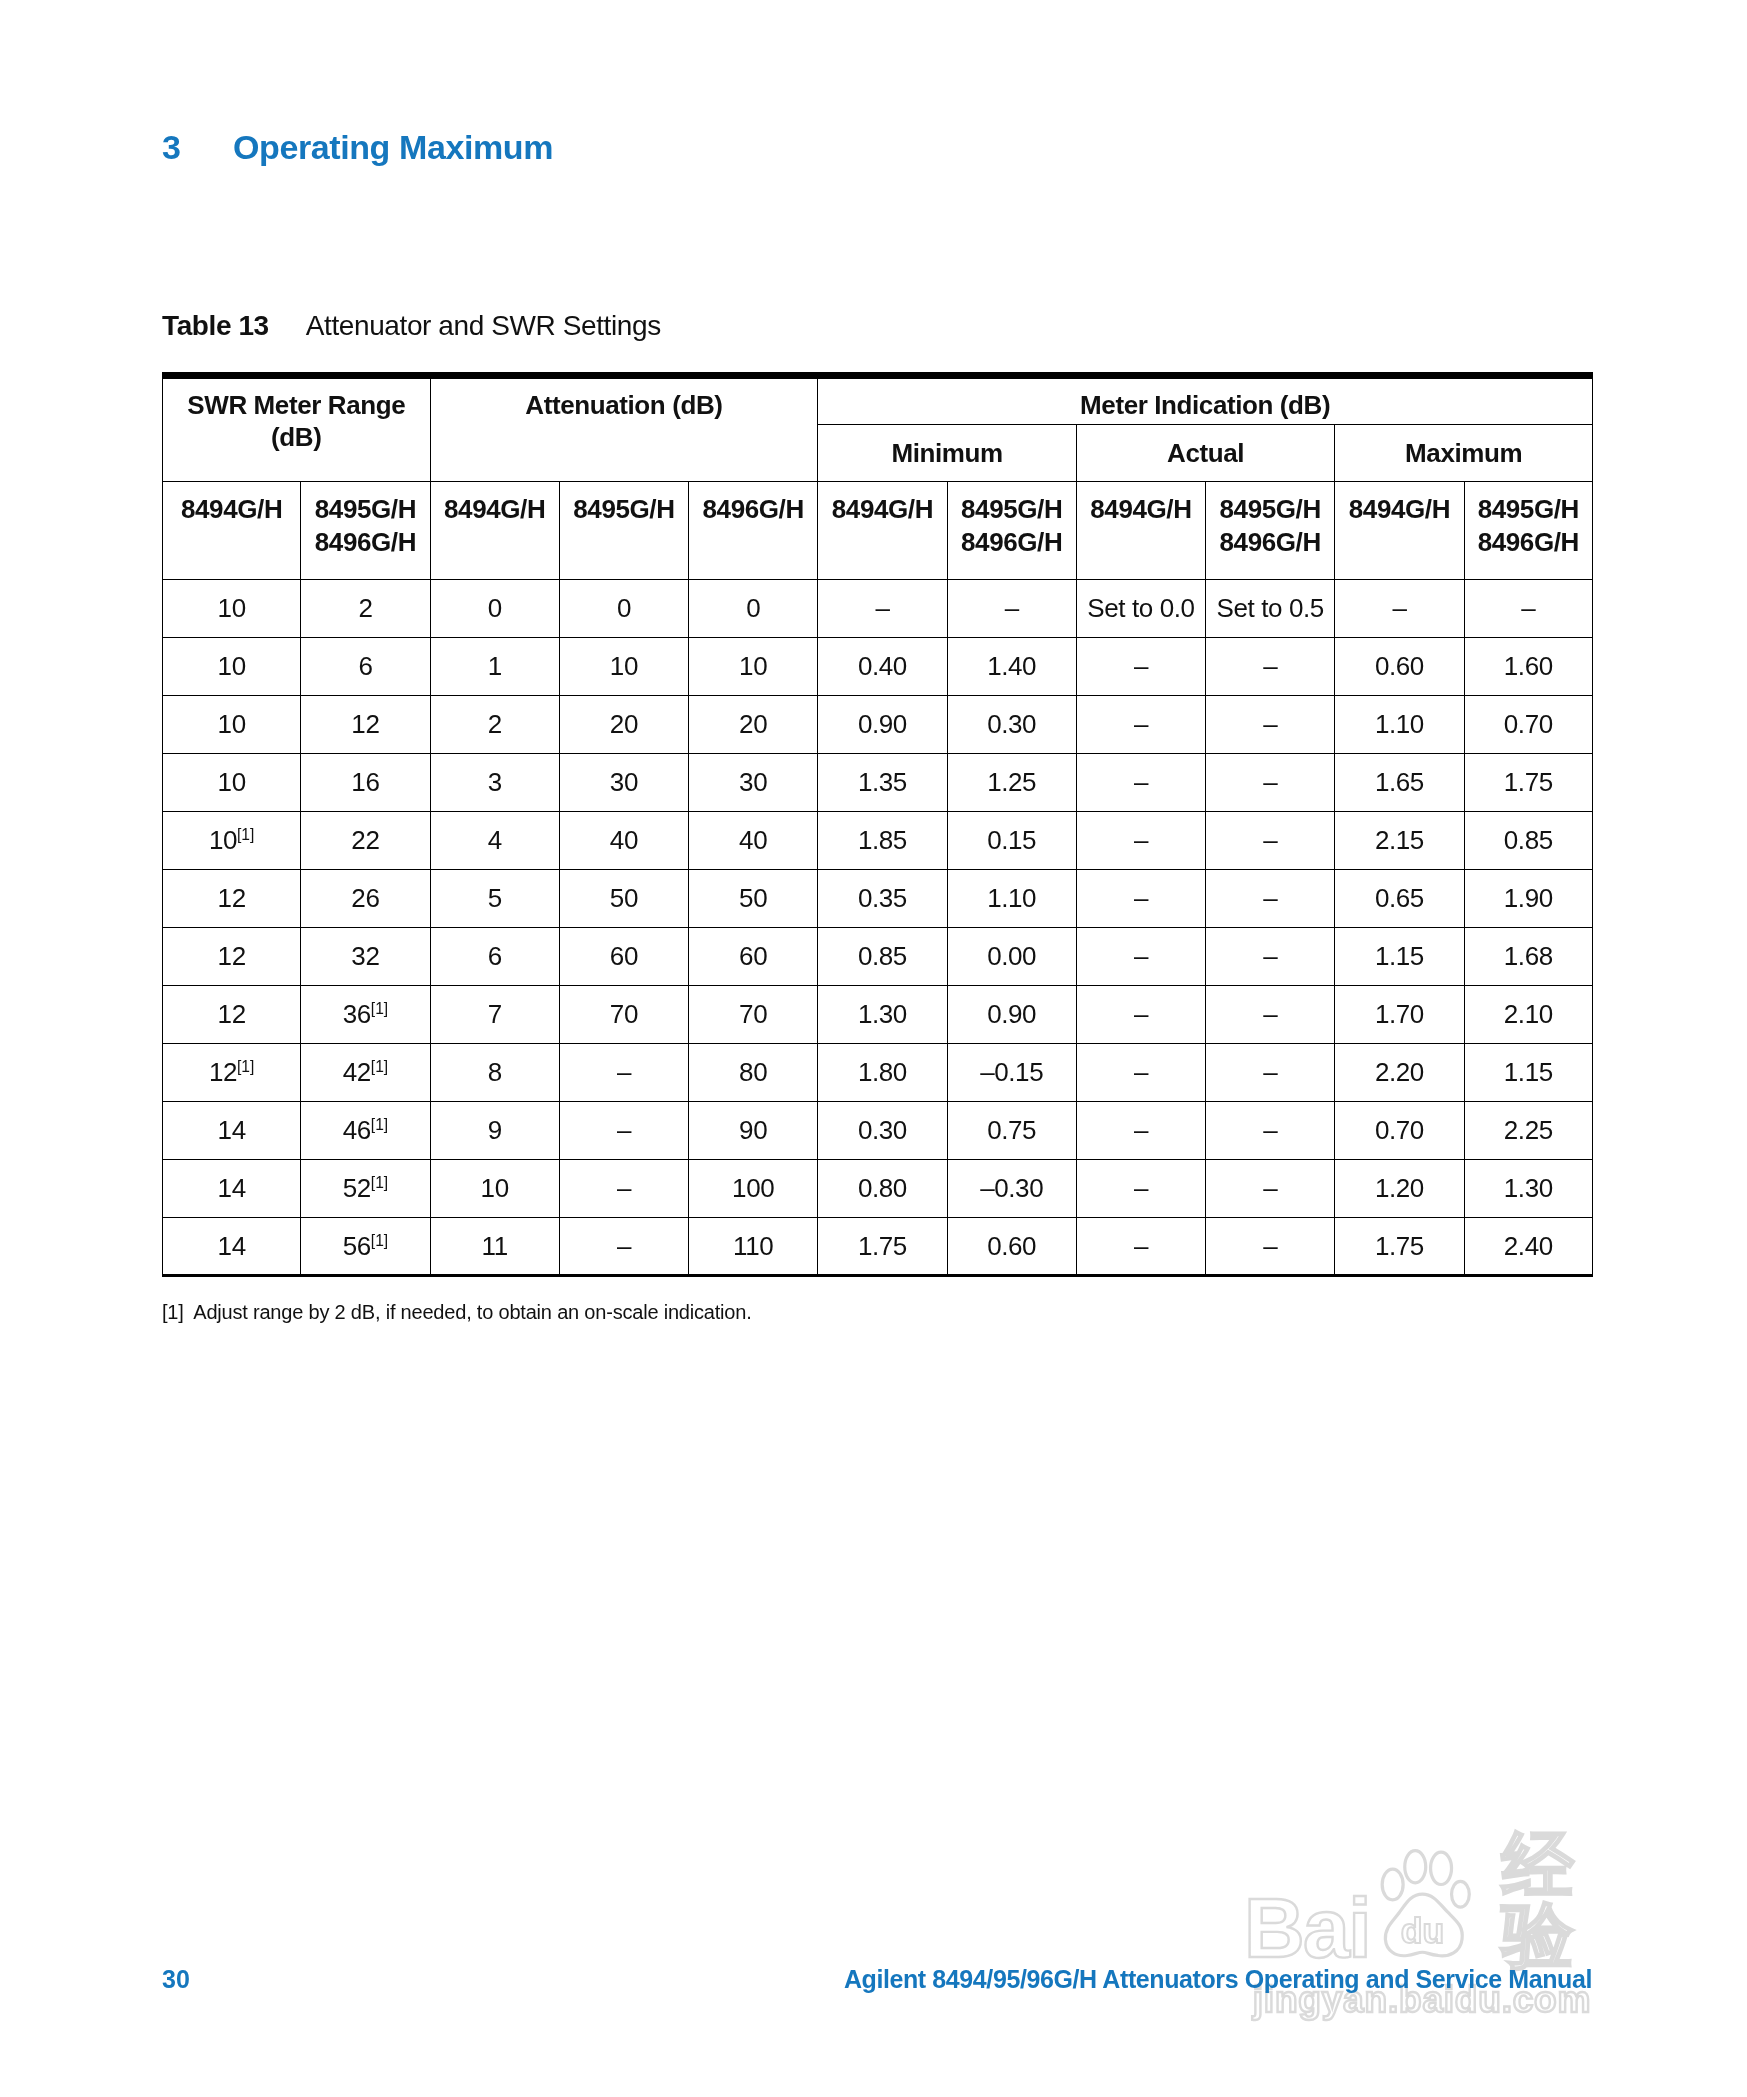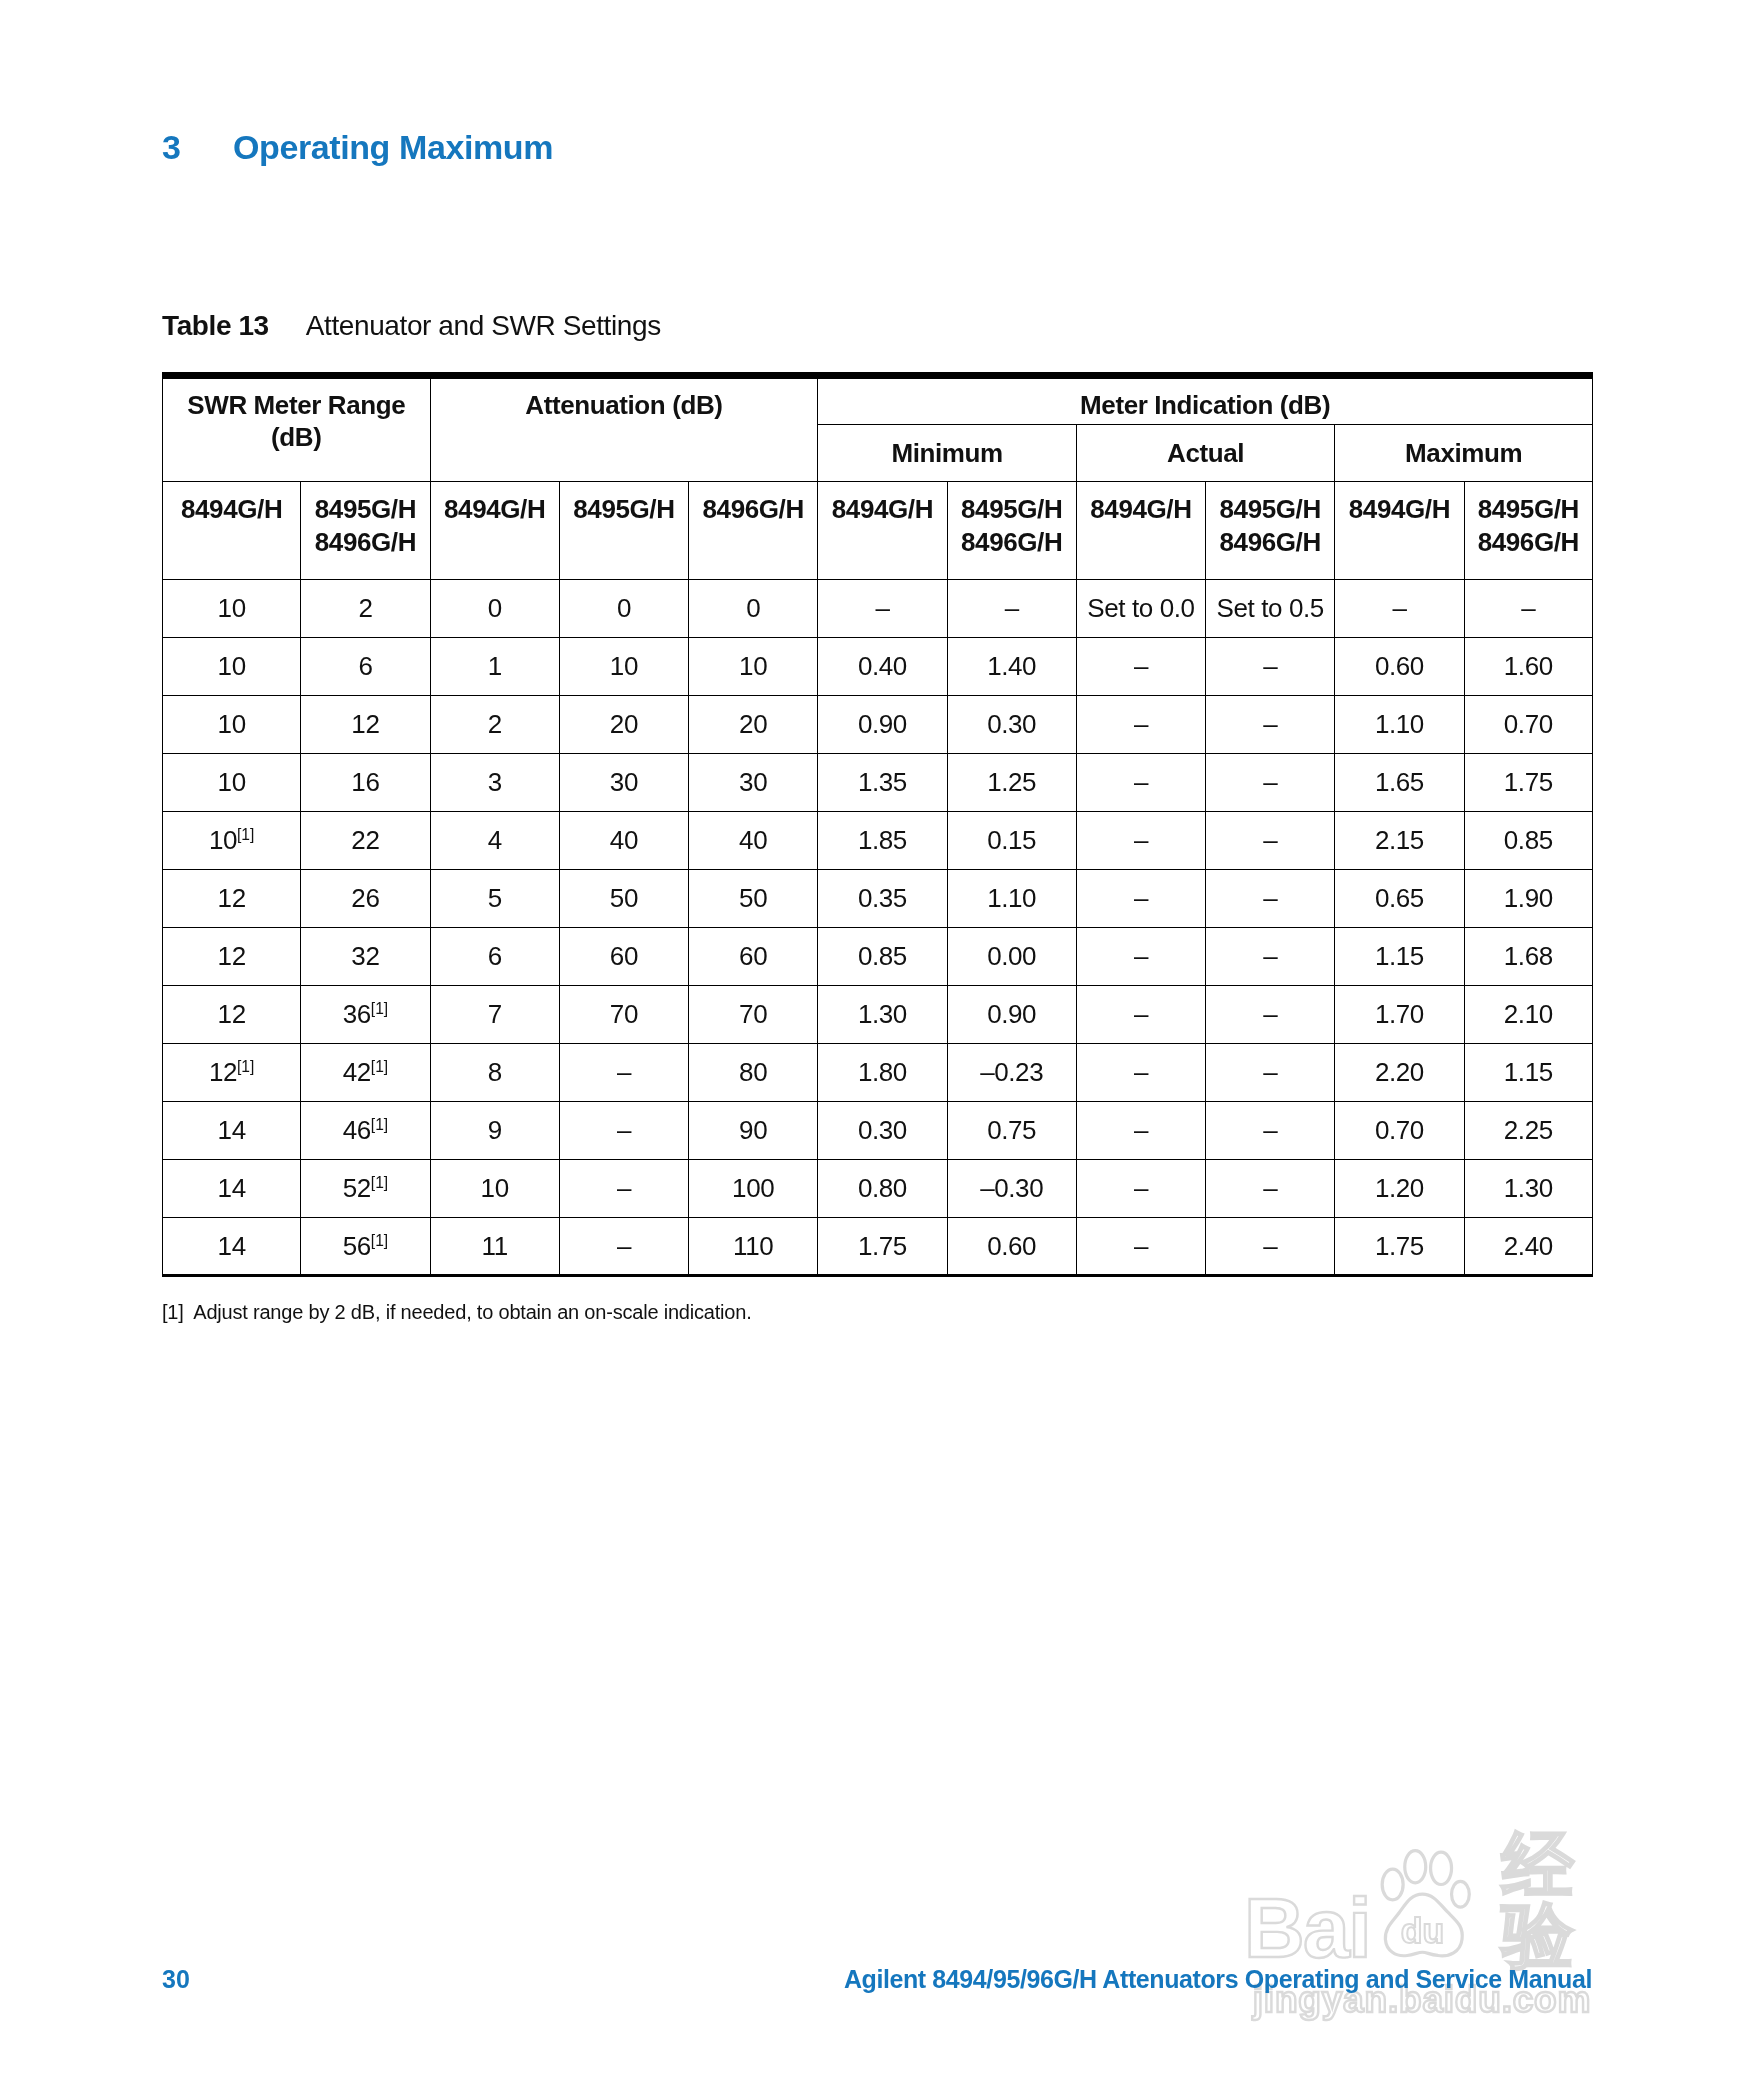--- a/index.html
+++ b/index.html
@@ -268,21 +268,21 @@
         <td>1.70</td>
         <td>2.10</td>
       </tr>
       <tr>
         <td>12<sup>[1]</sup></td>
         <td>42<sup>[1]</sup></td>
         <td>8</td>
         <td>–</td>
         <td>80</td>
         <td>1.80</td>
-        <td>–0.23</td>
+        <td>–0.15</td>
         <td>–</td>
         <td>–</td>
         <td>2.20</td>
         <td>1.15</td>
       </tr>
       <tr>
         <td>14</td>
         <td>46<sup>[1]</sup></td>
         <td>9</td>
         <td>–</td>

